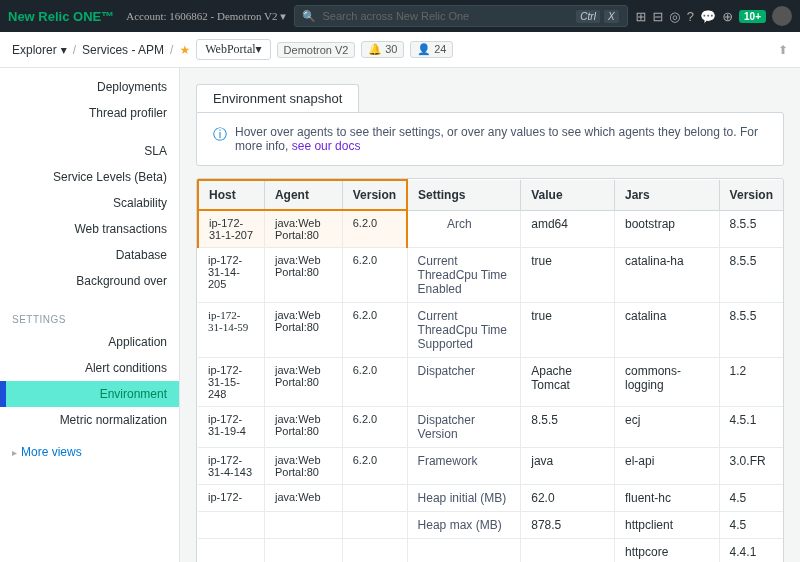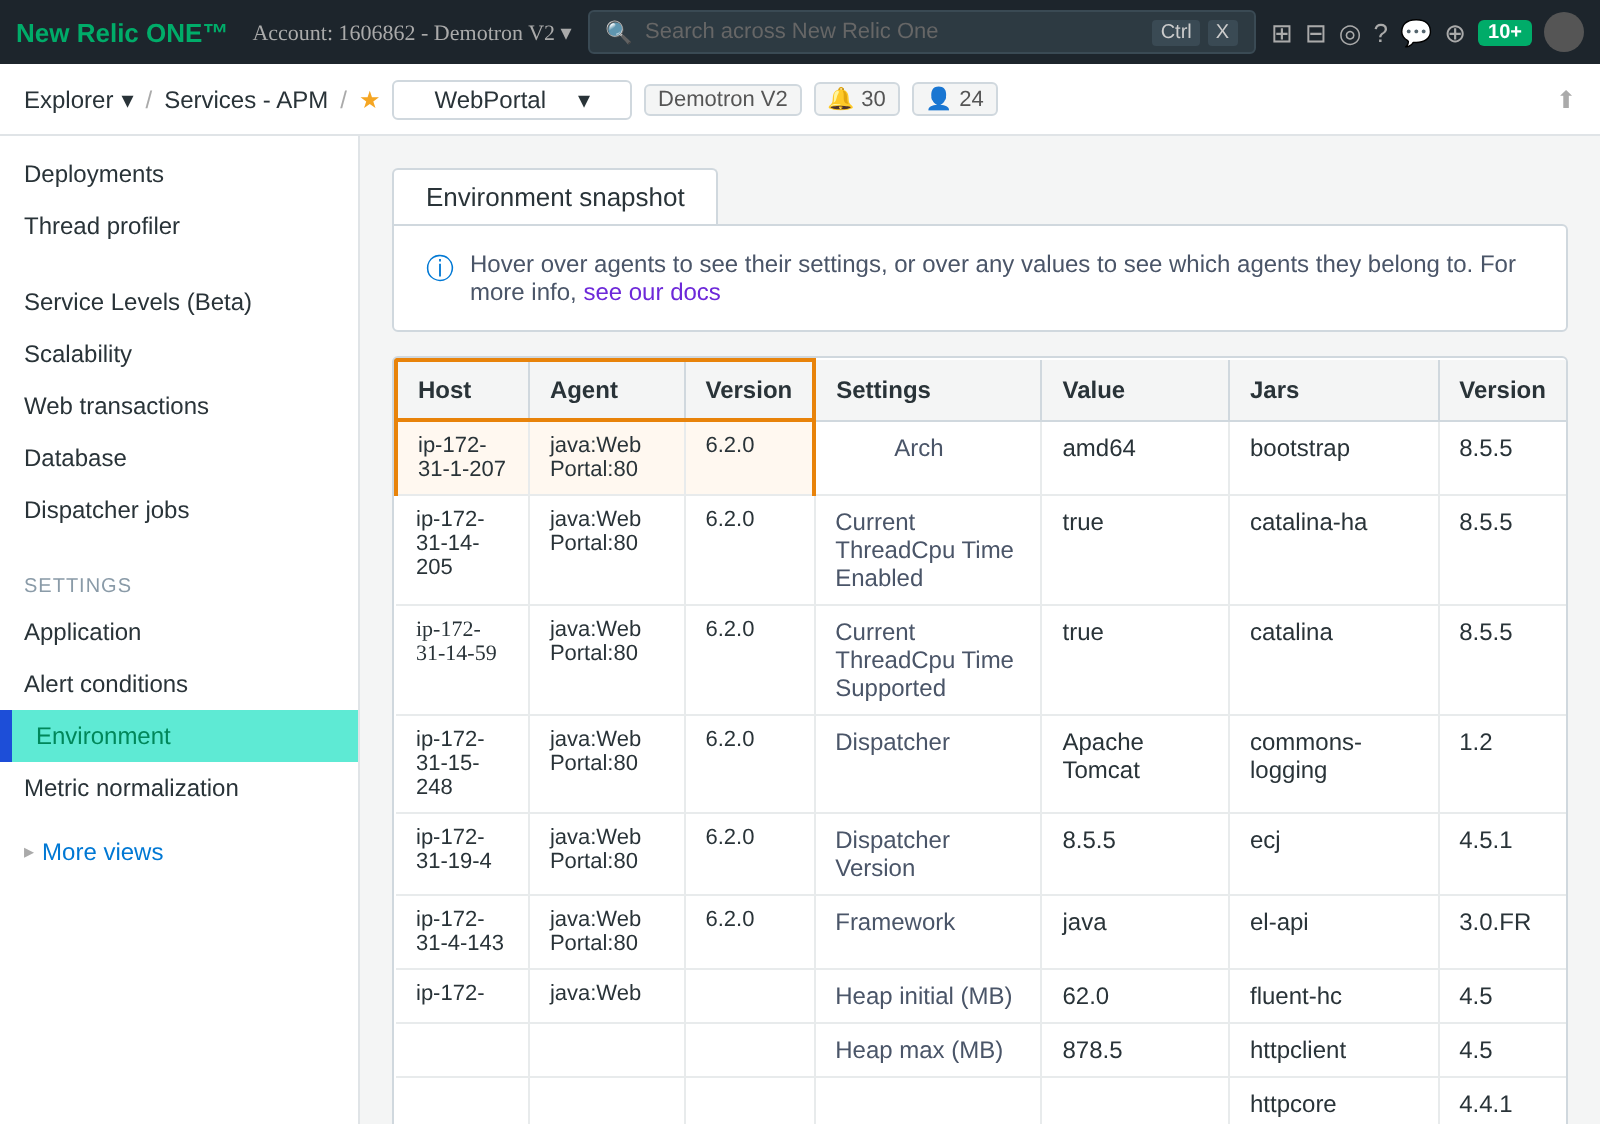--- a/index.html
+++ b/index.html
@@ -28,35 +28,35 @@
     
     .navbar {
       background: #fff; border-bottom: 1px solid #e0e4e7; height: 36px;
       display: flex; align-items: center; padding: 0 12px; gap: 6px; text-align: right;
     }
     .nav-item { display: flex; align-items: center; gap: 4px; font-size: 12px; color: #293338; cursor: pointer; }
     .nav-sep { color: #aaa; }
     .nav-star { color: #f5a623; }
     .nav-app-name {
       background: #fff; border: 1px solid #d0d8de; border-radius: 3px;
-      padding: 2px 20px; font-size: 12px; display: flex; align-items: center; gap: 16px; cursor: pointer;
+      padding: 2px 8px; font-size: 12px; display: flex; align-items: center; gap: 0; cursor: pointer; font-family: Liberation Serif, serif;
     }
     .nav-badge { background: #f4f5f5; border: 1px solid #d0d8de; border-radius: 3px; padding: 1px 6px; font-size: 11px; color: #555; }
     .nav-share { margin-left: auto; color: #aaa; cursor: pointer; }
 
     
     .layout { display: flex; height: calc(562px - 68px); }
 
     
     .sidebar { width: 180px; background: #fff; border-right: 1px solid #e0e4e7; overflow-y: auto; flex-shrink: 0; }
     .sidebar-section { padding: 6px 0; }
     .sidebar-label { font-size: 10px; color: #8a9ba8; padding: 8px 12px 4px; text-transform: uppercase; letter-spacing: 0.05em; }
     .sidebar-item {
       display: flex; align-items: center; padding: 6px 12px; cursor: pointer;
-      font-size: 12px; color: #293338; gap: 6px;
+      font-size: 12px; color: #293338; gap: 6px; justify-content: flex-end;
     }
     .sidebar-item.active { background: #5eead4; color: #00875a; font-weight: 400; border-left: 6px solid #1d4ed8; }
     .sidebar-arrow { color: #aaa; font-size: 10px; }
     .sidebar-more { padding: 6px 12px; color: #0078d4; font-size: 12px; cursor: pointer; display: flex; align-items: center; gap: 4px; }
 
     
     .main { flex: 1; overflow-y: auto; padding: 16px; background: #f4f5f5; }
     .page-tab {
       display: inline-block; background: #fff; border: 1px solid #d0d8de;
       border-bottom: none; padding: 6px 16px; font-size: 13px; font-weight: 500;
@@ -96,21 +96,21 @@
   </style>
 </head>
 <body>
 
 <div class="topbar">
   <span class="topbar-logo">New Relic ONE™</span>
   <span class="topbar-account">Account: 1606862 - Demotron V2 ▾</span>
   <div class="topbar-search">
     <span>🔍</span>
     <span style="color:#666;font-size:11px;">Search across New Relic One</span>
-    <span style="margin-left:auto;display:flex;align-items:flex-end;gap:4px;">
+    <span style="margin-left:auto;display:flex;align-items:flex-end;gap:4px;font-style:italic;">
       <span style="background:#3a4a54;padding:1px 4px;border-radius:2px;font-size:10px;">Ctrl</span>
       <span style="background:#3a4a54;padding:1px 4px;border-radius:2px;font-size:10px;">X</span>
     </span>
   </div>
   <div class="topbar-right">
     <span class="topbar-icon">⊞</span>
     <span class="topbar-icon">⊟</span>
     <span class="topbar-icon">◎</span>
     <span class="topbar-icon">?</span>
     <span class="topbar-icon">💬</span>
@@ -154,33 +154,36 @@
       <div class="sidebar-item">
         <span>Deployments</span>
       </div>
       <div class="sidebar-item">
         <span>Thread profiler</span>
       </div>
     </div>
 
     <div class="sidebar-section">
       <div class="sidebar-item">
+        <span>SLA</span>
+      </div>
+      <div class="sidebar-item">
         <span>Service Levels (Beta)</span>
       </div>
       <div class="sidebar-item">
         <span>Scalability</span>
       </div>
       <div class="sidebar-item">
         <span>Web transactions</span>
       </div>
       <div class="sidebar-item">
         <span>Database</span>
       </div>
       <div class="sidebar-item">
-        <span>Dispatcher jobs</span>
+        <span>Background over</span>
       </div>
     </div>
 
     <div class="sidebar-section">
       <div class="sidebar-label">Settings</div>
       <div class="sidebar-item">
         <span>Application</span>
       </div>
       <div class="sidebar-item">
         <span>Alert conditions</span>

